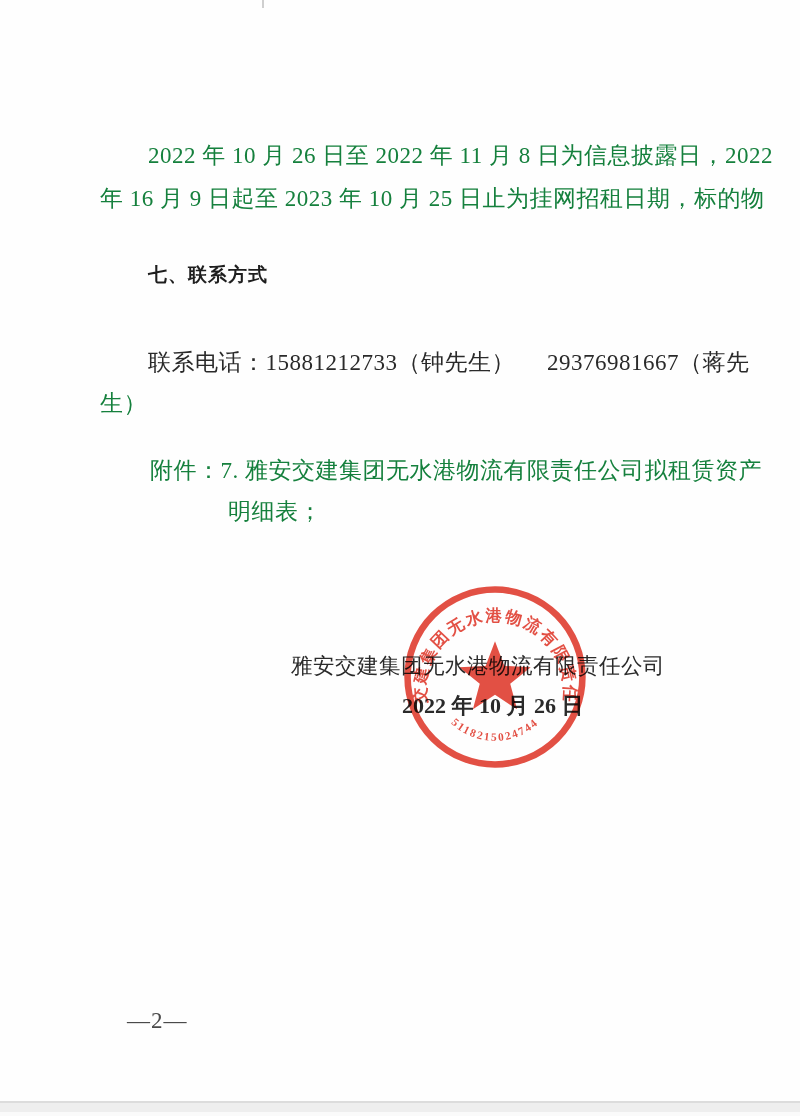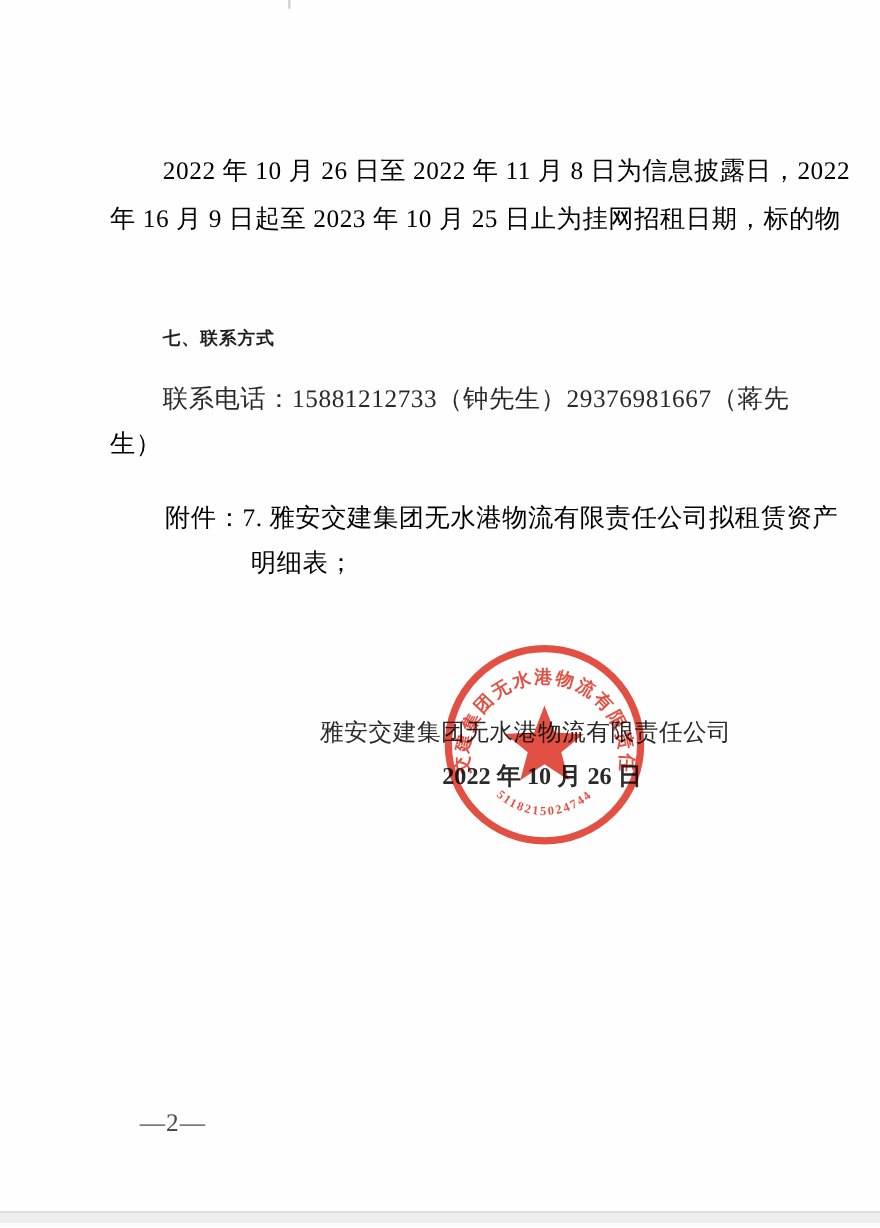--- a/index.html
+++ b/index.html
@@ -11,33 +11,33 @@
     overflow: hidden;
     font-family: "Liberation Serif", "DejaVu Serif", serif;
     color: #262626;
   }
   .tline {
     position: absolute;
     font-size: 23px;
     line-height: 30px;
     white-space: pre;
     letter-spacing: 0.5px;
-    color: #000000;
+    color: #15803d;
   }
   .heading {
     font-family: Liberation Mono, monospace;
     font-weight: 700;
-    font-size: 16px;
+    font-size: 19px;
     letter-spacing: 1px;
     color: #1e1e1e;
-    margin-top: 33px;
   }
   .phone-line {
     position: absolute;
     display: flex;
+    gap: 32px;
     font-size: 23px;
     white-space: pre;
     letter-spacing: 0.5px;
     color: #2a2a2a;
   }
   .signature-company {
     position: absolute;
     font-size: 21.5px;
     letter-spacing: 0.5px;
     white-space: pre;

